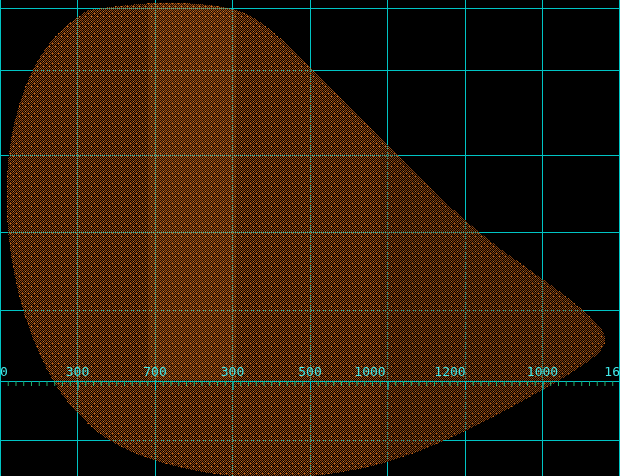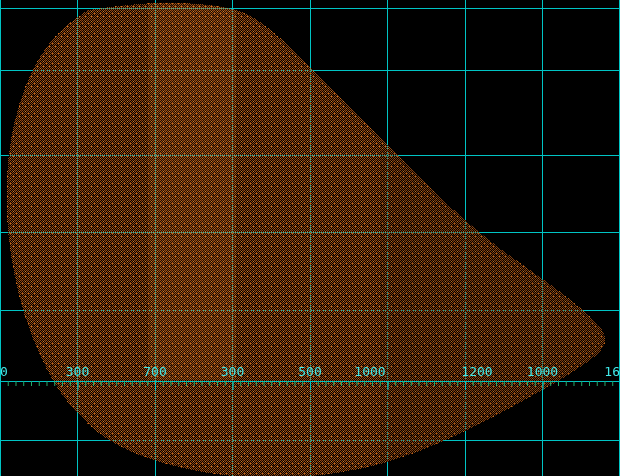--- a/index.html
+++ b/index.html
@@ -85,18 +85,18 @@
     </g>
   </svg>
 
   <div>
     <div class="xlabel" style="left:4px">0</div>
     <div class="xlabel" style="left:77.5px">300</div>
     <div class="xlabel" style="left:155px">700</div>
     <div class="xlabel" style="left:232.5px">300</div>
     <div class="xlabel" style="left:310px">500</div>
     <div class="xlabel" style="left:370px">1000</div>
-    <div class="xlabel" style="left:477px">1200</div>
+    <div class="xlabel" style="left:450px">1200</div>
     <div class="xlabel" style="left:542.5px">1000</div>
     <div class="xlabel" style="left:620px">1600</div>
   </div>
 
 </div>
 
 </body></html>

